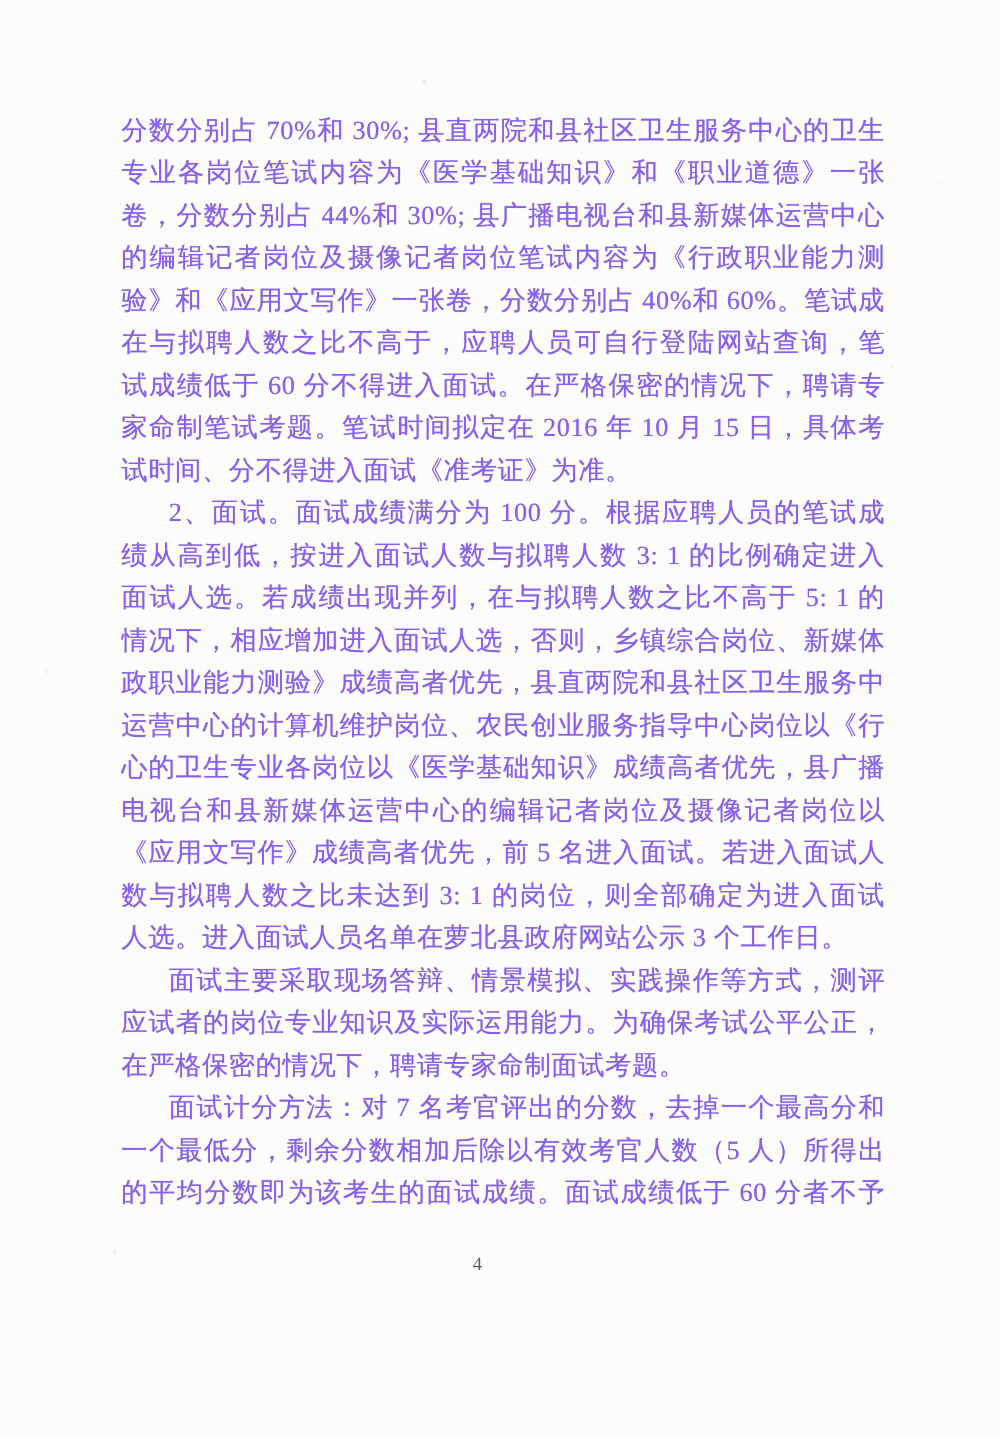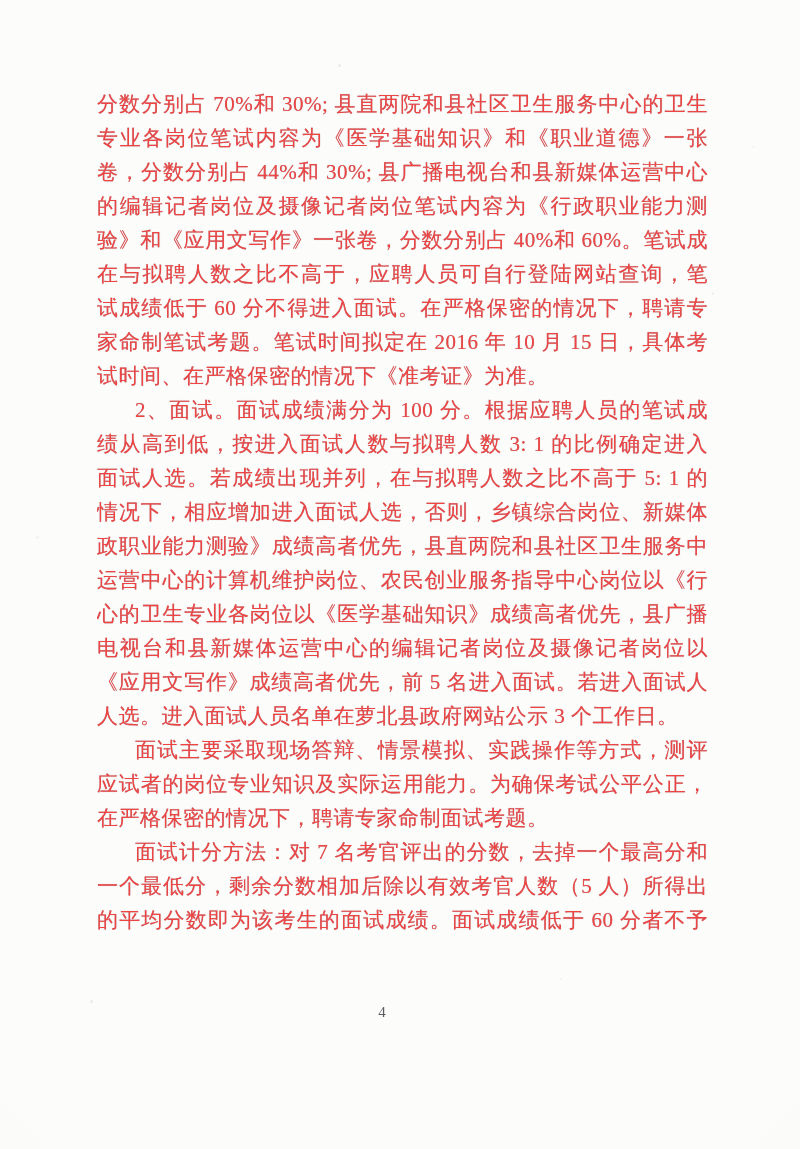--- a/index.html
+++ b/index.html
@@ -22,21 +22,21 @@
     inset: 0;
     background:
       radial-gradient(ellipse 120% 100% at 50% 45%, rgba(255,255,255,0) 60%, rgba(205,205,208,0.10) 100%);
     pointer-events: none;
   }
   .text-block {
     position: absolute;
     left: 97px;
     top: 87px;
     width: 611px;
-    color: #ef4444;
+    color: #8b5cf6;
     text-shadow: 0 0 0.7px rgba(80,80,92,0.55);
   }
   .paragraph {
     margin: 0;
   }
   .line {
     font-size: 21px;
     height: 34px;
     line-height: 34px;
     letter-spacing: 0.5px;
@@ -91,32 +91,33 @@
 
   <div class="paragraph">
         <div class="line just">分数分别占 70%和 30%; 县直两院和县社区卫生服务中心的卫生</div>
         <div class="line just">专业各岗位笔试内容为《医学基础知识》和《职业道德》一张</div>
         <div class="line just">卷，分数分别占 44%和 30%; 县广播电视台和县新媒体运营中心</div>
         <div class="line just">的编辑记者岗位及摄像记者岗位笔试内容为《行政职业能力测</div>
         <div class="line just">验》和《应用文写作》一张卷，分数分别占 40%和 60%。笔试成</div>
         <div class="line just">在与拟聘人数之比不高于，应聘人员可自行登陆网站查询，笔</div>
         <div class="line just">试成绩低于 60 分不得进入面试。在严格保密的情况下，聘请专</div>
         <div class="line just">家命制笔试考题。笔试时间拟定在 2016 年 10 月 15 日，具体考</div>
-        <div class="line">试时间、在严格保密的情况下《准考证》为准。</div>
+        <div class="line">试时间、分不得进入面试《准考证》为准。</div>
       </div>
       <div class="paragraph">
         <div class="line just indent">2、面试。面试成绩满分为 100 分。根据应聘人员的笔试成</div>
         <div class="line just">绩从高到低，按进入面试人数与拟聘人数 3: 1 的比例确定进入</div>
         <div class="line just">面试人选。若成绩出现并列，在与拟聘人数之比不高于 5: 1 的</div>
         <div class="line just">情况下，相应增加进入面试人选，否则，乡镇综合岗位、新媒体</div>
         <div class="line just">政职业能力测验》成绩高者优先，县直两院和县社区卫生服务中</div>
         <div class="line just">运营中心的计算机维护岗位、农民创业服务指导中心岗位以《行</div>
         <div class="line just">心的卫生专业各岗位以《医学基础知识》成绩高者优先，县广播</div>
         <div class="line just">电视台和县新媒体运营中心的编辑记者岗位及摄像记者岗位以</div>
         <div class="line just">《应用文写作》成绩高者优先，前 5 名进入面试。若进入面试人</div>
+        <div class="line just">数与拟聘人数之比未达到 3: 1 的岗位，则全部确定为进入面试</div>
         <div class="line">人选。进入面试人员名单在萝北县政府网站公示 3 个工作日。</div>
       </div>
       <div class="paragraph">
         <div class="line just indent">面试主要采取现场答辩、情景模拟、实践操作等方式，测评</div>
         <div class="line just">应试者的岗位专业知识及实际运用能力。为确保考试公平公正，</div>
         <div class="line">在严格保密的情况下，聘请专家命制面试考题。</div>
       </div>
       <div class="paragraph">
         <div class="line just indent">面试计分方法：对 7 名考官评出的分数，去掉一个最高分和</div>
         <div class="line just">一个最低分，剩余分数相加后除以有效考官人数（5 人）所得出</div>

